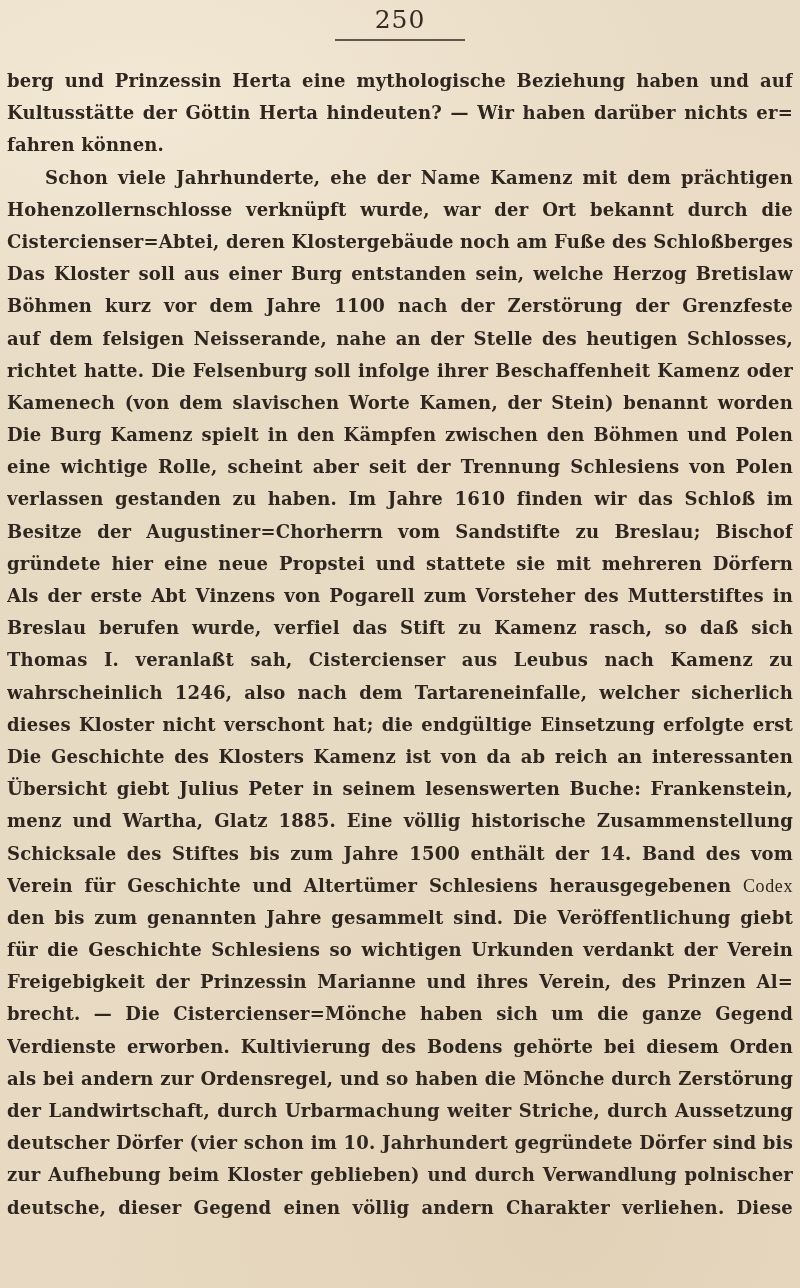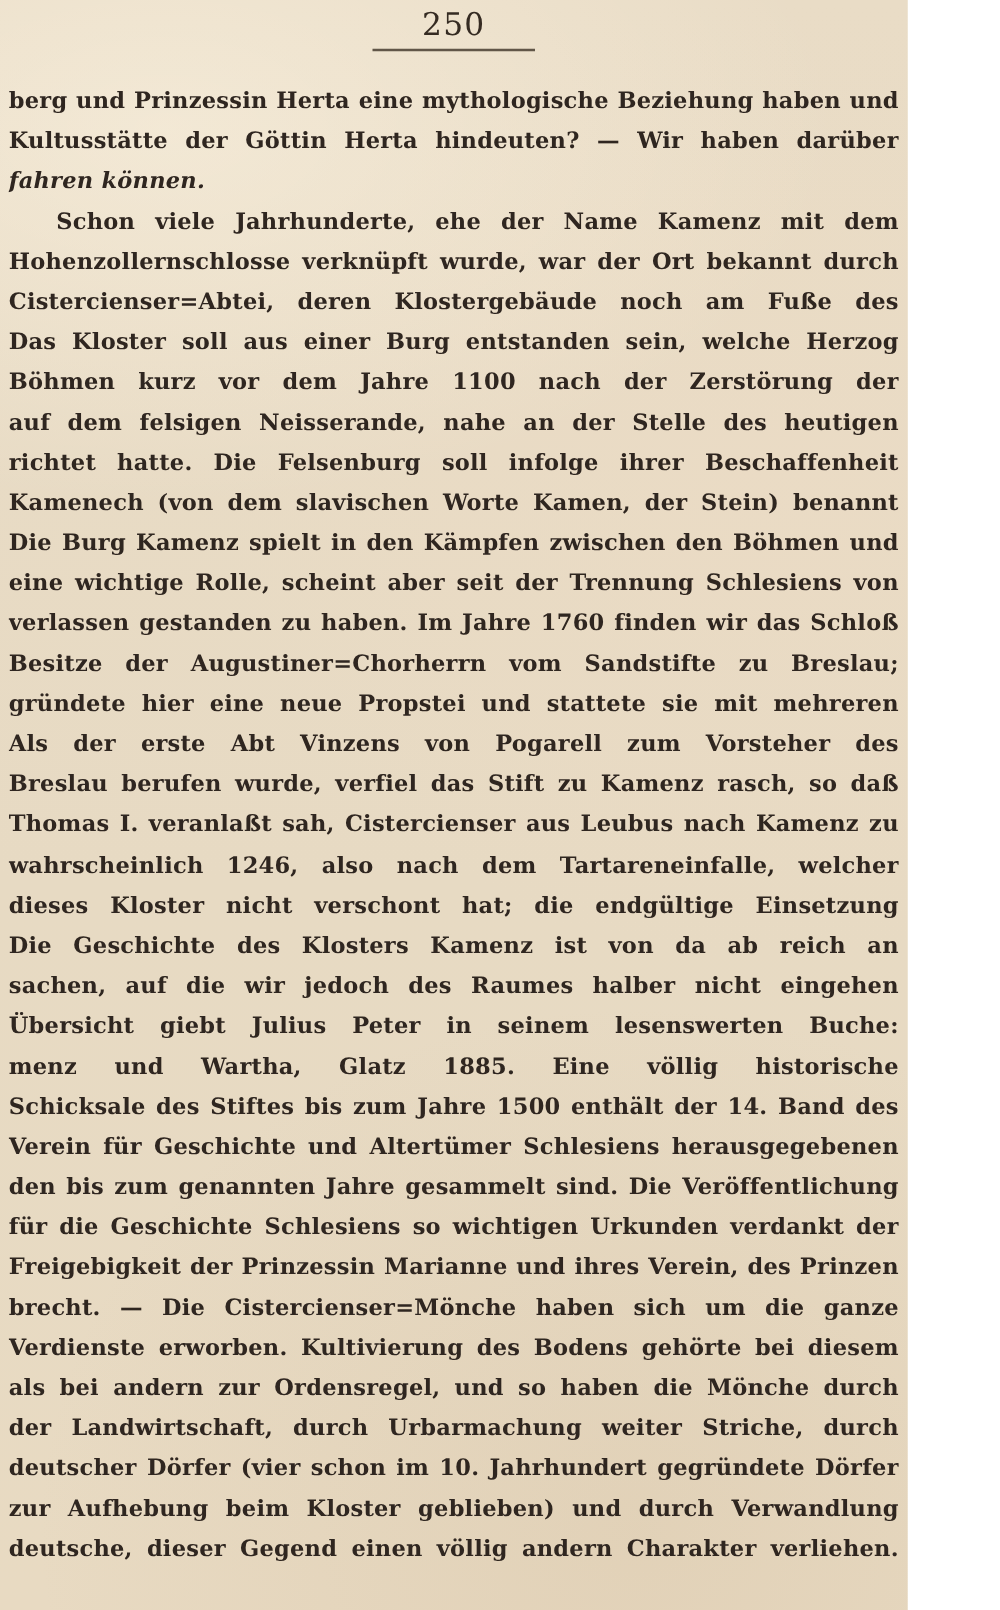--- a/index.html
+++ b/index.html
@@ -1,21 +1,21 @@
 <!DOCTYPE html>
 <html><head>
 <meta charset="utf-8">
 <style>
   html, body {
     margin: 0;
     padding: 0;
   }
   .page {
     position: relative;
-    width: 726px;
+    width: 800px;
     height: 1288px;
     overflow: hidden;
     box-sizing: border-box;
     background-color: #e8dbc4;
     background-image:
       radial-gradient(ellipse 900px 500px at 18% 8%, rgba(255,248,232,0.45), rgba(255,248,232,0) 60%),
       radial-gradient(ellipse 700px 600px at 85% 30%, rgba(236,219,196,0.5), rgba(236,219,196,0) 65%),
       radial-gradient(ellipse 800px 700px at 70% 95%, rgba(196,170,136,0.18), rgba(196,170,136,0) 60%),
       linear-gradient(180deg, #e9dcc6 0%, #e7dac3 55%, #e8dac2 100%);
     font-family: "DejaVu Serif", serif;
@@ -57,21 +57,20 @@
     overflow: hidden;
     text-align: justify;
     text-align-last: justify;
   }
   .line.indent {
     text-indent: 38px;
   }
   .line.ragged {
     text-align: center;
     text-align-last: left;
-    font-style: italic;
   }
   .antiqua {
     font-family: "Liberation Serif", serif;
     font-weight: normal;
     letter-spacing: 0.6px;
   }
 </style>
 </head>
 <body>
 
@@ -90,35 +89,34 @@
         <div class="line indent">Schon viele Jahrhunderte, ehe der Name Kamenz mit dem prächtigen</div>
         <div class="line">Hohenzollernschlosse verknüpft wurde, war der Ort bekannt durch die berühmte</div>
         <div class="line">Cistercienser=Abtei, deren Klostergebäude noch am Fuße des Schloßberges stehen.</div>
         <div class="line">Das Kloster soll aus einer Burg entstanden sein, welche Herzog Bretislaw von</div>
         <div class="line">Böhmen kurz vor dem Jahre 1100 nach der Zerstörung der Grenzfeste Wartha</div>
         <div class="line">auf dem felsigen Neisserande, nahe an der Stelle des heutigen Schlosses, er=</div>
         <div class="line">richtet hatte.  Die Felsenburg soll infolge ihrer Beschaffenheit Kamenz oder</div>
         <div class="line">Kamenech (von dem slavischen Worte Kamen, der Stein) benannt worden sein.</div>
         <div class="line">Die Burg Kamenz spielt in den Kämpfen zwischen den Böhmen und Polen noch</div>
         <div class="line">eine wichtige Rolle, scheint aber seit der Trennung Schlesiens von Polen 1163</div>
-        <div class="line">verlassen gestanden zu haben.  Im Jahre 1760 finden wir das Schloß im</div>
+        <div class="line">verlassen gestanden zu haben.  Im Jahre 1610 finden wir das Schloß im</div>
         <div class="line">Besitze der Augustiner=Chorherrn vom Sandstifte zu Breslau; Bischof Lorenz</div>
         <div class="line">gründete hier eine neue Propstei und stattete sie mit mehreren Dörfern aus.</div>
         <div class="line">Als der erste Abt Vinzens von Pogarell zum Vorsteher des Mutterstiftes in</div>
         <div class="line">Breslau berufen wurde, verfiel das Stift zu Kamenz rasch, so daß sich Bischof</div>
         <div class="line">Thomas I. veranlaßt sah, Cistercienser aus Leubus nach Kamenz zu berufen,</div>
         <div class="line">wahrscheinlich 1246, also nach dem Tartareneinfalle, welcher sicherlich auch</div>
         <div class="line">dieses Kloster nicht verschont hat; die endgültige Einsetzung erfolgte erst 1249.</div>
         <div class="line">Die Geschichte des Klosters Kamenz ist von da ab reich an interessanten That=</div>
-        <div class="line">sachen, auf die wir jedoch des Raumes halber nicht eingehen können; eine</div>
         <div class="line">Übersicht giebt Julius Peter in seinem lesenswerten Buche: Frankenstein, Ka=</div>
         <div class="line">menz und Wartha, Glatz 1885.  Eine völlig historische Zusammenstellung der</div>
         <div class="line">Schicksale des Stiftes bis zum Jahre 1500 enthält der 14. Band des vom</div>
         <div class="line"><span>Verein für Geschichte und Altertümer Schlesiens herausgegebenen </span><span class="antiqua">Codex diplo-</span></div>
-        <div class="line">den bis zum genannten Jahre gesammelt sind.  Die Veröffentlichung dieser</div>
+        <div class="line">den bis zum genannten Jahre gesammelt sind.  Die Veröffentlichung giebt</div>
         <div class="line">für die Geschichte Schlesiens so wichtigen Urkunden verdankt der Verein der</div>
         <div class="line">Freigebigkeit der Prinzessin Marianne und ihres Verein, des Prinzen Al=</div>
         <div class="line">brecht. — Die Cistercienser=Mönche haben sich um die ganze Gegend bleibende</div>
         <div class="line">Verdienste erworben.  Kultivierung des Bodens gehörte bei diesem Orden mehr</div>
         <div class="line">als bei andern zur Ordensregel, und so haben die Mönche durch Zerstörung</div>
         <div class="line">der Landwirtschaft, durch Urbarmachung weiter Striche, durch Aussetzung</div>
         <div class="line">deutscher Dörfer (vier schon im 10. Jahrhundert gegründete Dörfer sind bis</div>
         <div class="line">zur Aufhebung beim Kloster geblieben) und durch Verwandlung polnischer in</div>
         <div class="line">deutsche, dieser Gegend einen völlig andern Charakter verliehen.  Diese Thätig=</div>
       </div>

